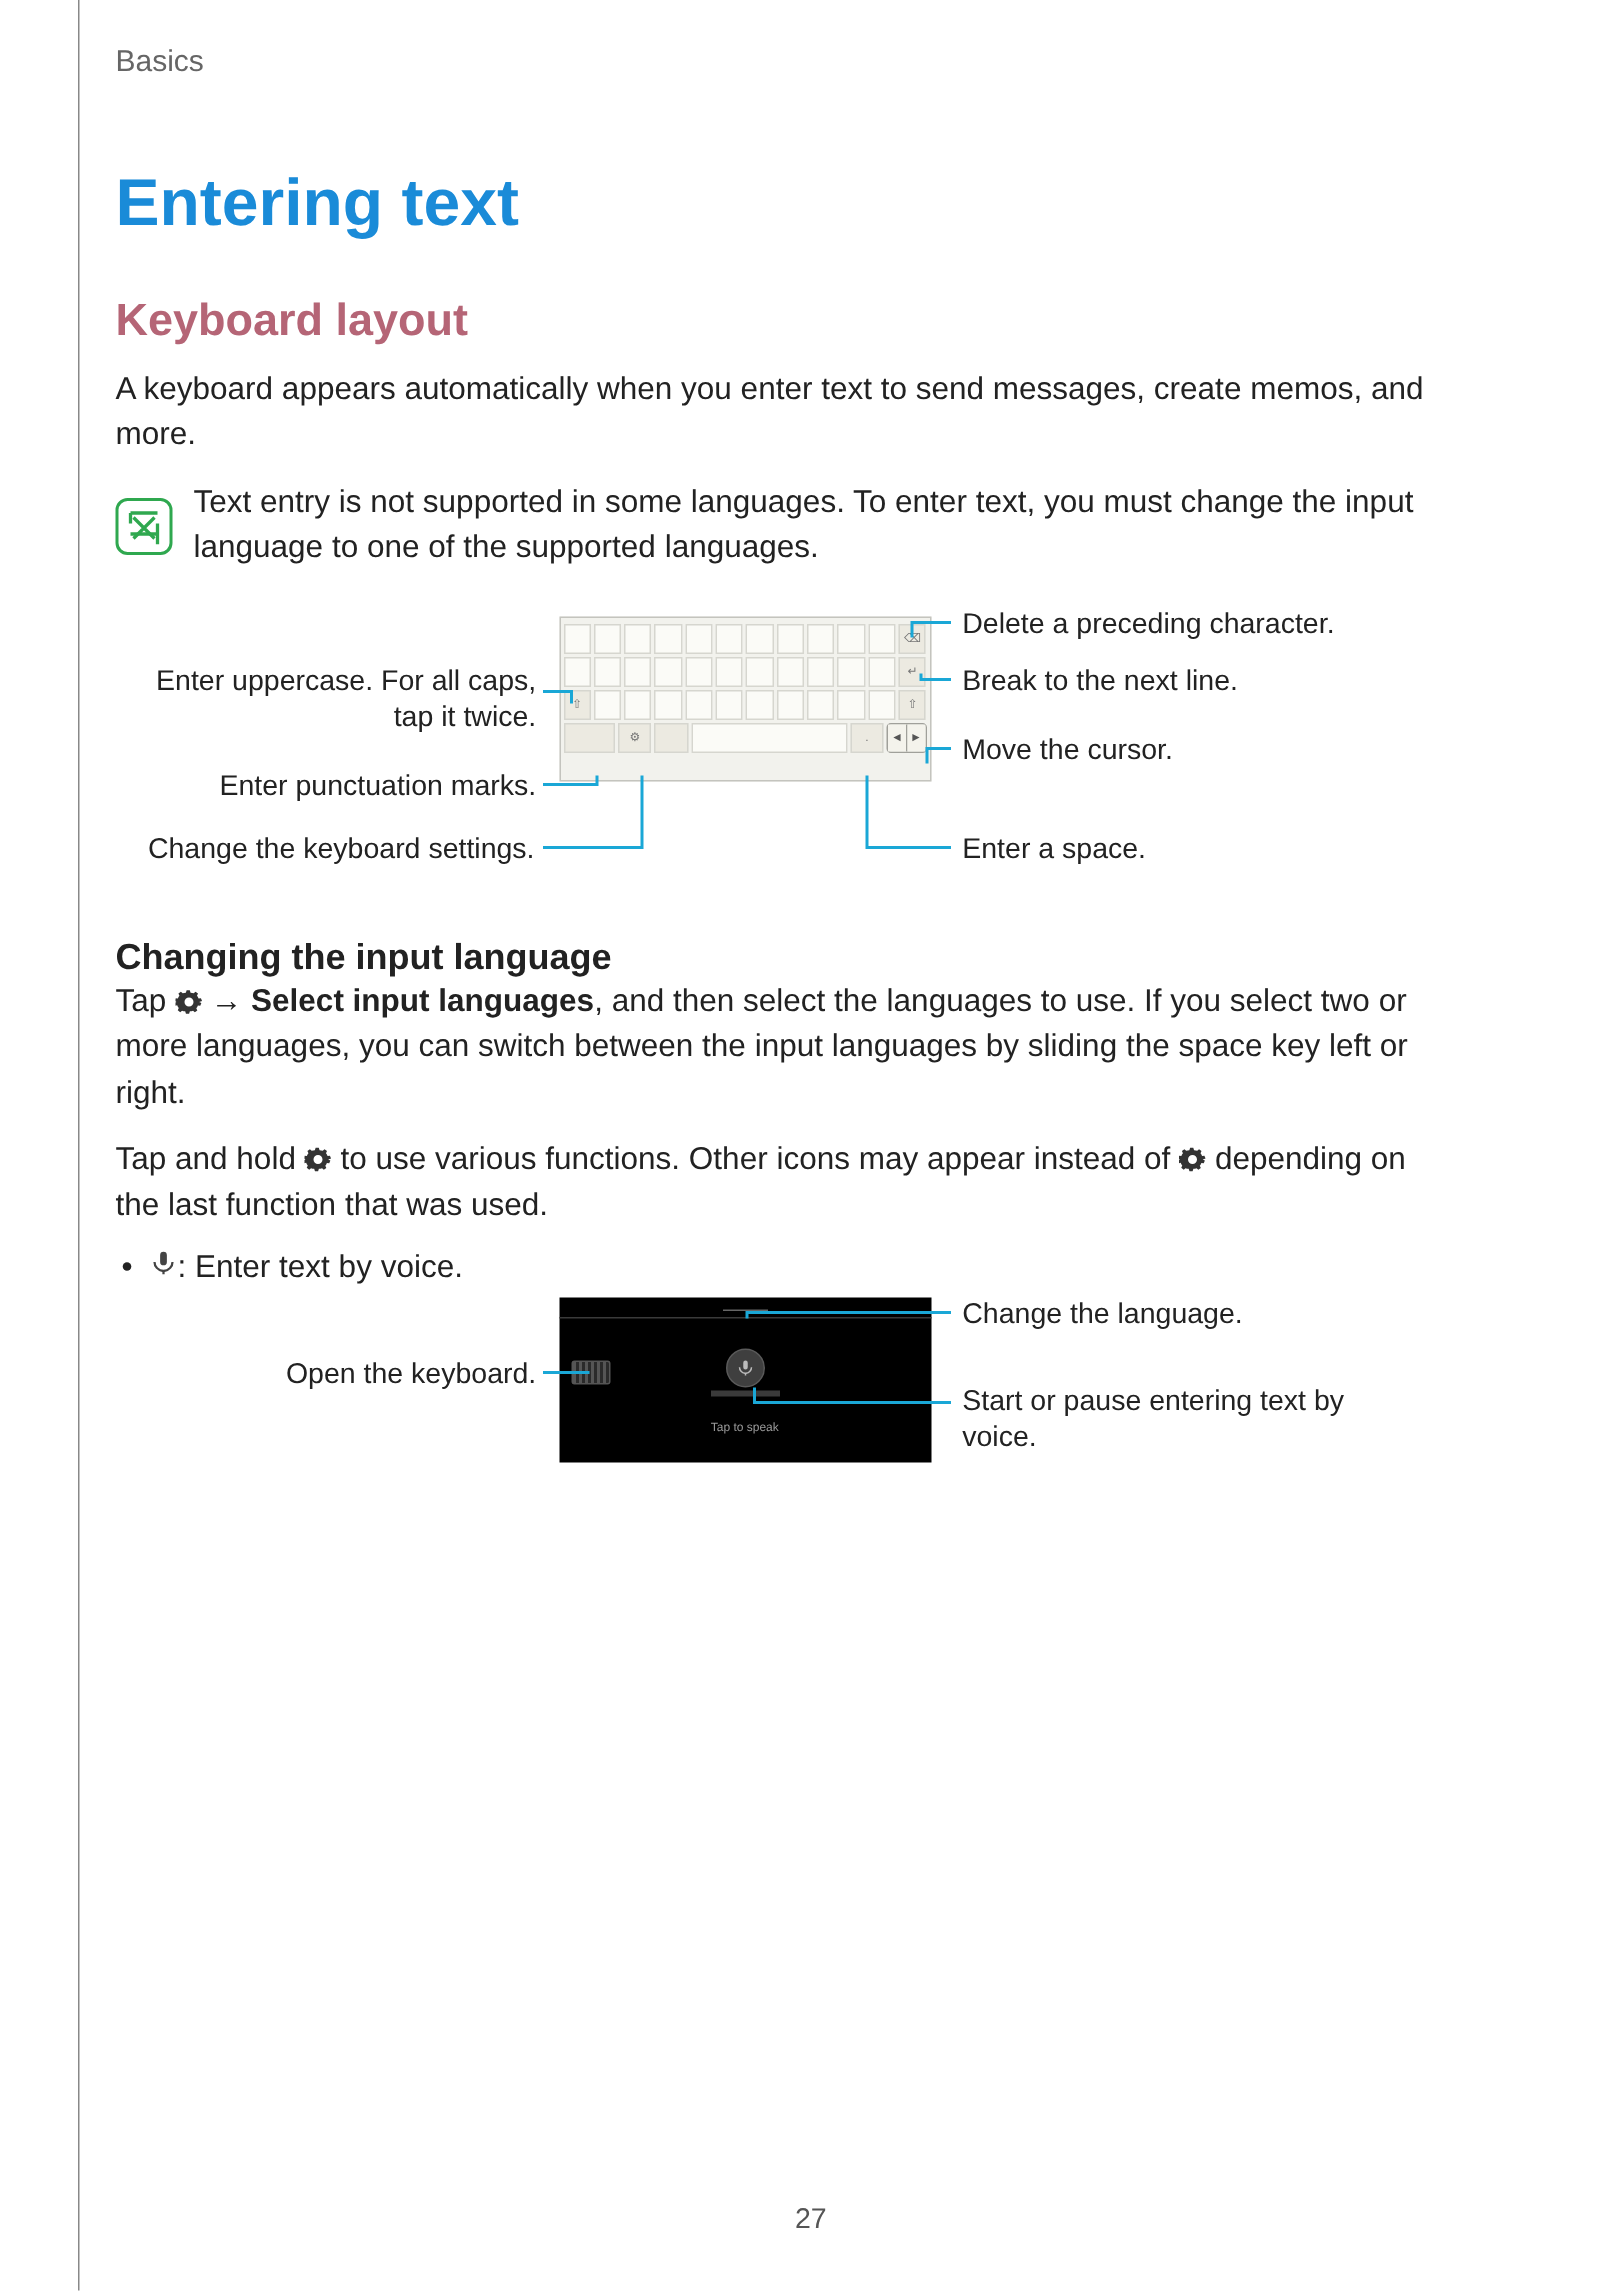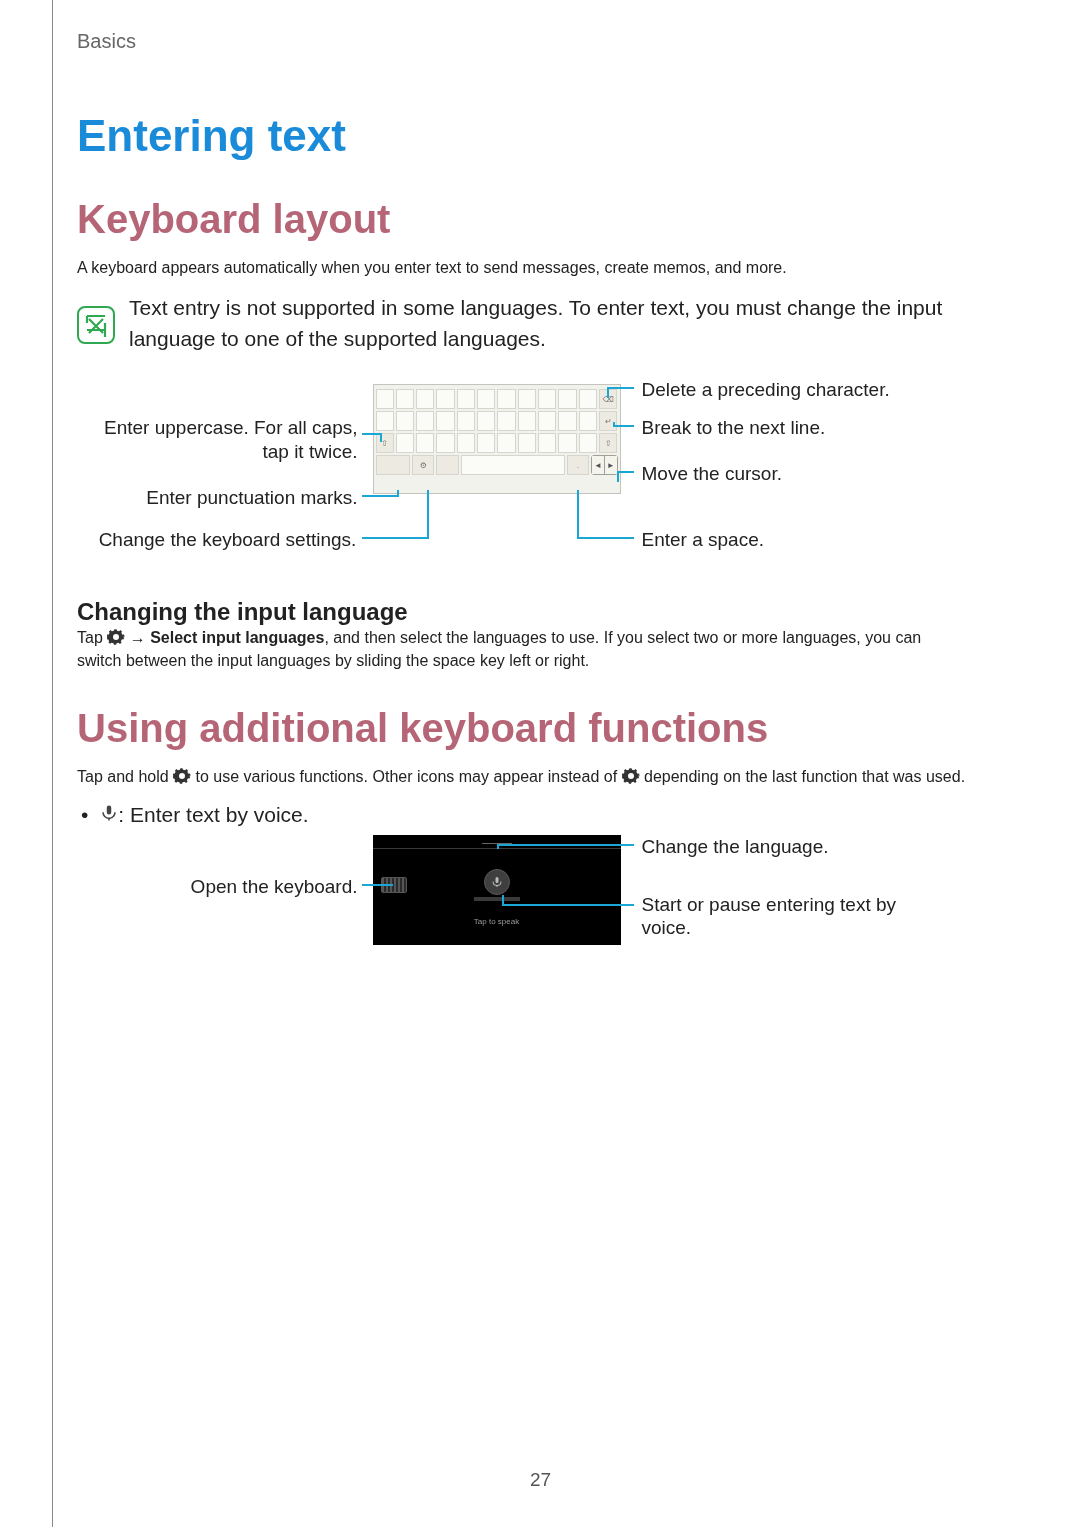--- a/index.html
+++ b/index.html
@@ -25,34 +25,34 @@
     color: #666;
     margin-bottom: 58px;
   }
   h1 {
     font-size: 44px;
     font-weight: 700;
     color: #1a8bd8;
     margin-bottom: 36px;
   }
   h2 {
-    font-size: 40px;
+    font-size: 30px;
     font-weight: 700;
     color: #b56576;
     margin-bottom: 14px;
     margin-top: 34px;
   }
   h3 {
     font-size: 24px;
     font-weight: 700;
     color: #222;
     margin-top: 30px;
   }
   p {
-    font-size: 16px;
+    font-size: 21px;
     line-height: 1.45;
     color: #222;
     margin-bottom: 14px;
   }
   .note-row {
     display: flex;
     align-items: center;
     gap: 14px;
     margin-top: 8px;
     margin-bottom: 24px;
@@ -320,21 +320,20 @@
   </div>
 
   <h3>Changing the input language</h3>
 
   <p>
     <span>Tap </span><span class="inline-gear"><svg viewBox="0 0 24 24">
           <path fill="#333" d="M12 8a4 4 0 1 0 0 8 4 4 0 0 0 0-8zm9 4l2 .8-1 2.6-2.1-.3a7 7 0 0 1-1.4 2.4l.9 2-2.2 1.7-1.6-1.5a7 7 0 0 1-2.8.6l-.7 2.1H9.3l-.7-2.1a7 7 0 0 1-2.8-.6L4.2 21l-2.2-1.7.9-2a7 7 0 0 1-1.4-2.4L-.6 15.4l-1-2.6L1 12l-2-.8 1-2.6 2.1.3A7 7 0 0 1 3.5 6.5l-.9-2L4.8 2.8l1.6 1.5a7 7 0 0 1 2.8-.6L9.9 1.6h2.8l.7 2.1a7 7 0 0 1 2.8.6l1.6-1.5 2.2 1.7-.9 2a7 7 0 0 1 1.4 2.4l2.1-.3 1 2.6L21 12z"></path>
         </svg></span><span> → </span><strong class="kw">Select input languages</strong><span>, and then select the languages to use. If you select two or more languages, you can switch between the input languages by sliding the space key left or right.</span>
   </p>
 
-  <h2>Using additional keyboard functions</h2>
 
   <p>
     <span>Tap and hold </span><span class="inline-gear"><svg viewBox="0 0 24 24">
           <path fill="#333" d="M12 8a4 4 0 1 0 0 8 4 4 0 0 0 0-8zm9 4l2 .8-1 2.6-2.1-.3a7 7 0 0 1-1.4 2.4l.9 2-2.2 1.7-1.6-1.5a7 7 0 0 1-2.8.6l-.7 2.1H9.3l-.7-2.1a7 7 0 0 1-2.8-.6L4.2 21l-2.2-1.7.9-2a7 7 0 0 1-1.4-2.4L-.6 15.4l-1-2.6L1 12l-2-.8 1-2.6 2.1.3A7 7 0 0 1 3.5 6.5l-.9-2L4.8 2.8l1.6 1.5a7 7 0 0 1 2.8-.6L9.9 1.6h2.8l.7 2.1a7 7 0 0 1 2.8.6l1.6-1.5 2.2 1.7-.9 2a7 7 0 0 1 1.4 2.4l2.1-.3 1 2.6L21 12z"></path>
         </svg></span><span> to use various functions. Other icons may appear instead of </span><span class="inline-gear"><svg viewBox="0 0 24 24">
           <path fill="#333" d="M12 8a4 4 0 1 0 0 8 4 4 0 0 0 0-8zm9 4l2 .8-1 2.6-2.1-.3a7 7 0 0 1-1.4 2.4l.9 2-2.2 1.7-1.6-1.5a7 7 0 0 1-2.8.6l-.7 2.1H9.3l-.7-2.1a7 7 0 0 1-2.8-.6L4.2 21l-2.2-1.7.9-2a7 7 0 0 1-1.4-2.4L-.6 15.4l-1-2.6L1 12l-2-.8 1-2.6 2.1.3A7 7 0 0 1 3.5 6.5l-.9-2L4.8 2.8l1.6 1.5a7 7 0 0 1 2.8-.6L9.9 1.6h2.8l.7 2.1a7 7 0 0 1 2.8.6l1.6-1.5 2.2 1.7-.9 2a7 7 0 0 1 1.4 2.4l2.1-.3 1 2.6L21 12z"></path>
         </svg></span><span> depending on the last function that was used.</span>
   </p>
 
   <div class="bullet-row">

